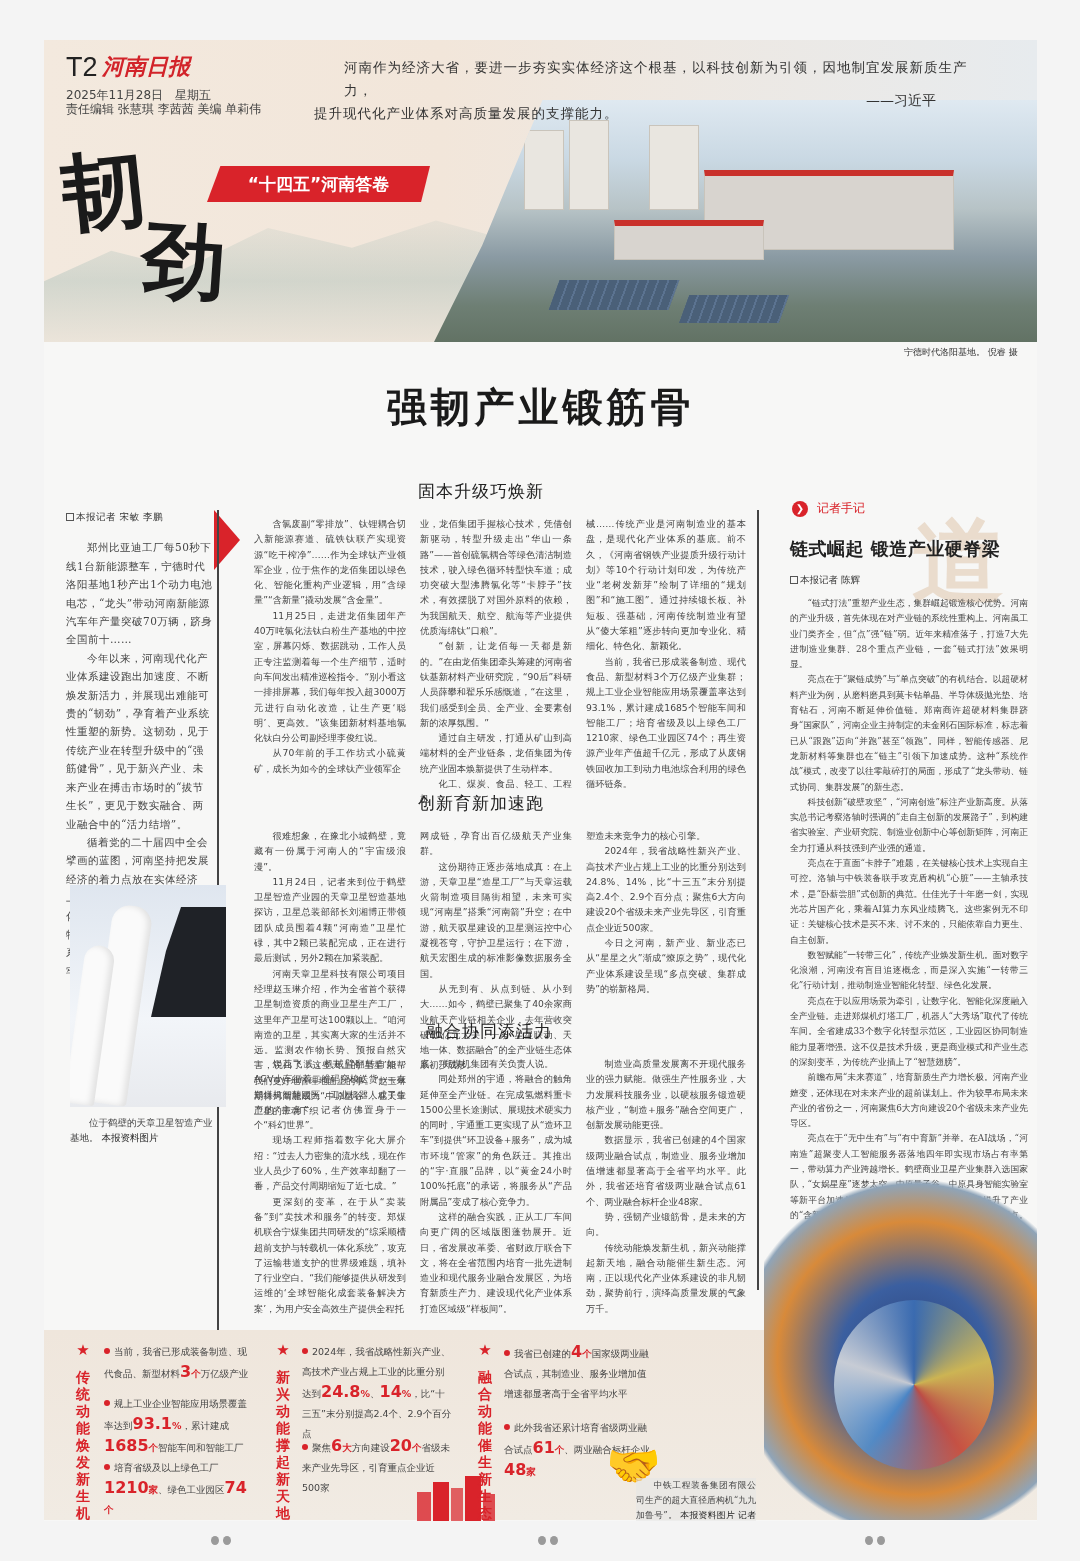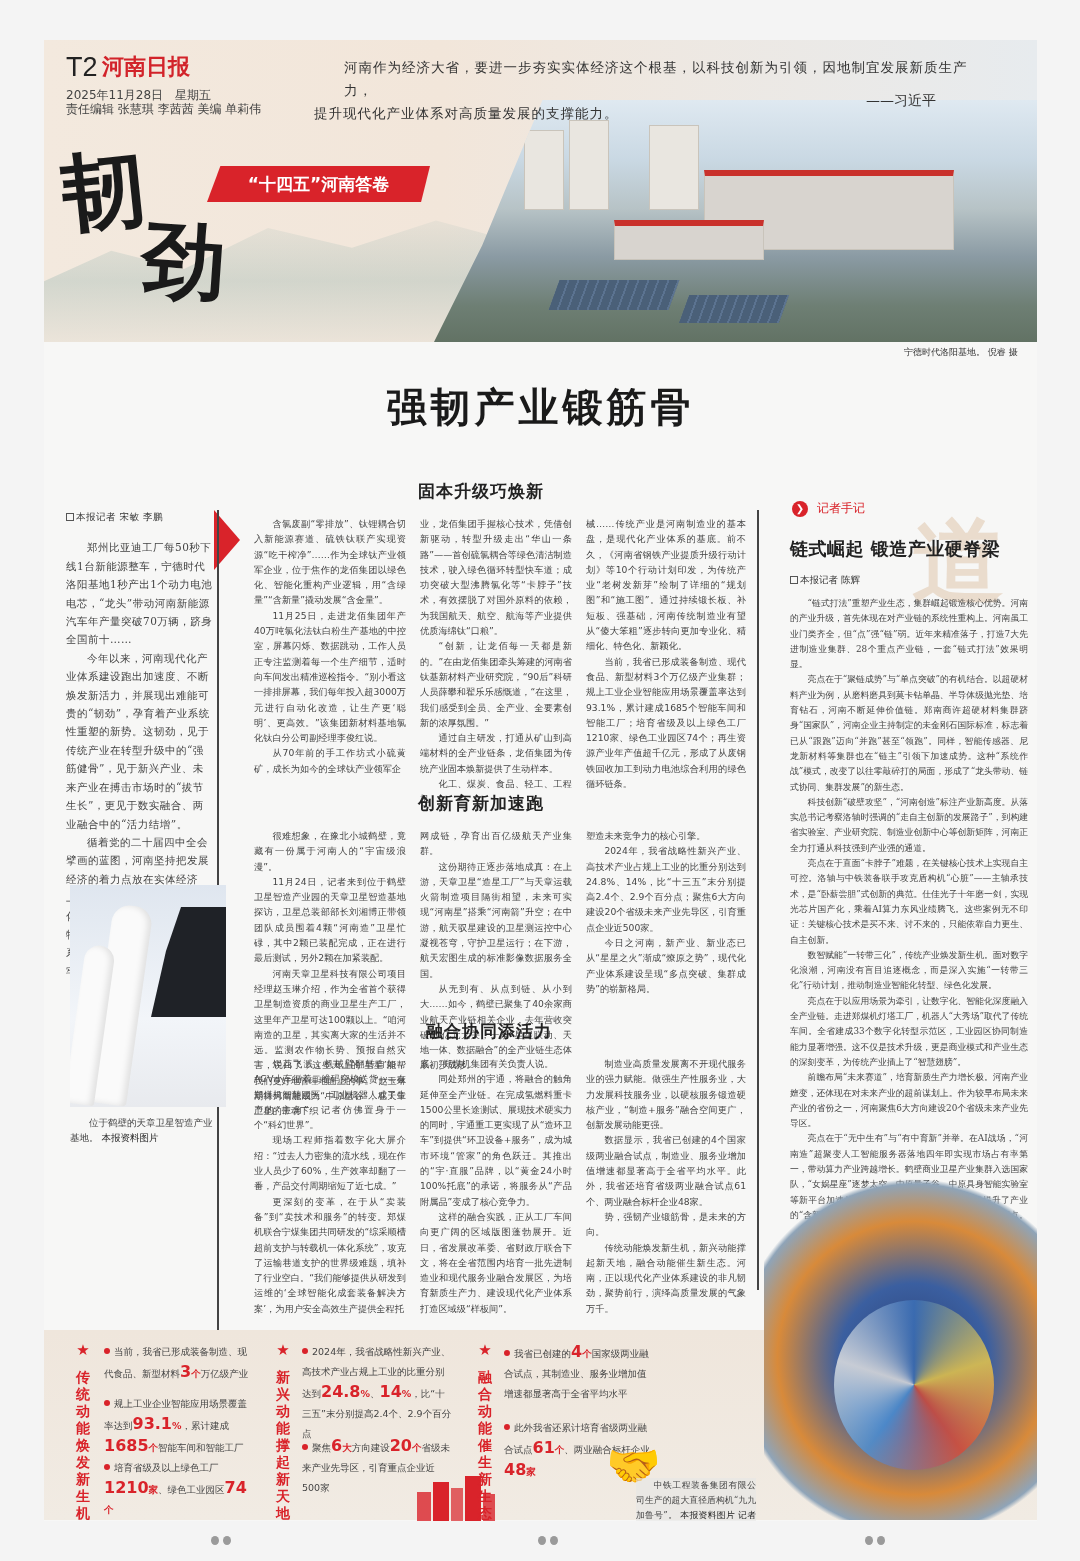--- a/index.html
+++ b/index.html
@@ -5,32 +5,32 @@
 *{box-sizing:border-box;margin:0;padding:0}
 body{width:1080px;height:1561px;background:#f4f4f4;font-family:"DejaVu Sans",sans-serif;color:#333;position:relative;overflow:hidden}
 .page{position:absolute;left:44px;top:40px;width:993px;height:1481px;background:#f7f7f6;overflow:hidden}
 .banner{position:absolute;left:0;top:0;width:993px;height:302px;background:linear-gradient(90deg,#f3e9de 0%,#f2e6da 40%,#e7ebee 100%)}
 .mountains{position:absolute;left:0;top:150px;width:560px;height:152px;background:linear-gradient(180deg,rgba(150,180,175,0) 0%,rgba(150,180,175,.35) 60%,rgba(230,225,215,.6) 100%);clip-path:polygon(0 60%,12% 40%,25% 52%,40% 25%,55% 38%,70% 20%,85% 35%,100% 30%,100% 100%,0 100%)}
 .photo{position:absolute;left:390px;top:60px;width:603px;height:242px;background:linear-gradient(180deg,#dfe9f1 0%,#c9d8e3 25%,#b7c3c6 45%,#8a9aa3 65%,#6e7f74 85%,#627264 100%);clip-path:polygon(18% 0,100% 0,100% 100%,0 100%,8% 60%)}
 .bld{position:absolute;background:#e9e6e0;border:1px solid #c9c4bb}
 .bld.red{background:#d8d4cf;border-top:6px solid #c9312c}
 .solar{position:absolute;background:repeating-linear-gradient(90deg,#4a6078 0 8px,#5b7390 8px 10px)}
 .pageno{position:absolute;left:22px;top:12px;font-family:"Liberation Sans",sans-serif;font-size:27px;color:#222}
-.paper-name{position:absolute;left:58px;top:12px;font-family:"DejaVu Serif",serif;font-size:22px;font-weight:bold;color:#d2232a;}
+.paper-name{position:absolute;left:58px;top:12px;font-family:"DejaVu Serif",serif;font-size:22px;font-weight:bold;color:#d2232a;font-style:italic}
 .dateline{position:absolute;left:22px;top:48px;font-size:12px;color:#444;line-height:14px}
 .quote{position:absolute;left:270px;top:16px;width:660px;font-family:"DejaVu Serif",serif;font-size:13.5px;line-height:23px;color:#333;letter-spacing:1px}
 .quote .l1{padding-left:30px}
 .quote-author{position:absolute;left:822px;top:52px;font-size:14px;color:#333}
 .calli{position:absolute;font-family:"DejaVu Serif",serif;font-weight:bold;color:#1a1a1a}
 .calli.c1{left:18px;top:95px;font-size:84px;transform:rotate(-6deg)}
 .calli.c2{left:98px;top:165px;font-size:84px;transform:rotate(4deg)}
 .series-tag{position:absolute;left:163px;top:126px;width:223px;height:36px;background:#d9232a;clip-path:polygon(6% 0,100% 0,96% 100%,0 100%);color:#fff;font-size:17px;font-weight:bold;display:flex;align-items:center;justify-content:center}
 .photo-credit{position:absolute;left:860px;top:306px;font-size:9px;color:#333}
 .headline{position:absolute;left:0;top:340px;width:993px;text-align:center;font-family:"DejaVu Serif",serif;font-size:40px;font-weight:bold;color:#1a1a1a;letter-spacing:4px}
-.sect-title{position:absolute;font-family:"DejaVu Serif",serif;font-size:17px;font-weight:bold;color:#222;letter-spacing:1px}
+.sect-title{position:absolute;font-family:"DejaVu Serif",serif;font-size:17px;font-weight:normal;color:#222;letter-spacing:1px}
 .col{position:absolute;font-size:9.2px;line-height:15.3px;color:#444;text-align:justify}
 .col p{text-indent:2em}
 .lead{position:absolute;left:22px;top:468px;width:148px;font-family:"DejaVu Serif",serif;font-size:10.5px;line-height:18.4px;color:#444;letter-spacing:.5px}
 .lead p{text-indent:2em}
 .byline{font-size:9.5px;color:#333;margin-bottom:12px}
 .byline .box{display:inline-block;width:8px;height:8px;border:1px solid #555;margin-right:2px;vertical-align:-1px}
 .vline{position:absolute;width:2px;background:#444}
 .redarrow{position:absolute;left:170px;top:470px;width:0;height:0;border-top:30px solid transparent;border-bottom:30px solid transparent;border-left:26px solid #d9232a}
 .rocketimg{position:absolute;left:26px;top:550px;width:156px;height:222px;background:linear-gradient(180deg,#dfe6ef 0%,#f2f5f9 60%,#e8eaee 100%);overflow:hidden}
 .rocket{position:absolute;background:#fafafa;border-radius:18px 18px 4px 4px;box-shadow:inset -4px 0 6px rgba(0,0,0,.1)}

